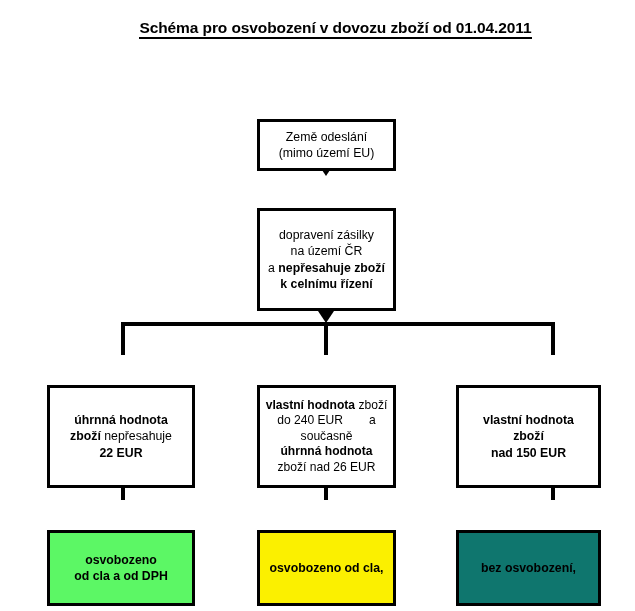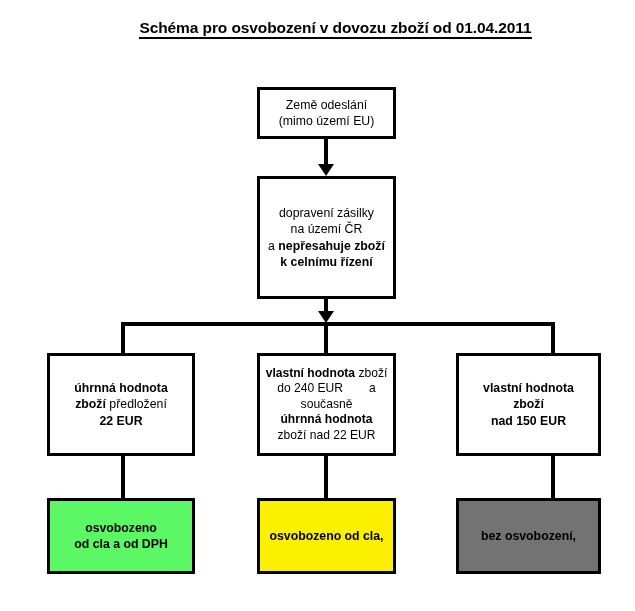--- a/index.html
+++ b/index.html
@@ -49,28 +49,29 @@
     background: #ffffff;
     display: flex;
     flex-direction: column;
     align-items: center;
     justify-content: center;
     color: #000000;
     font-size: 12.3px;
     line-height: 16.5px;
     text-align: center;
     z-index: 3;
+    margin-top: 32px;
   }
   .node .ln { white-space: nowrap; display: block; }
   .b { font-weight: bold; }
   .r { font-weight: normal; }
 
   
   #node-origin      { left: 257px; top: 87px;  width: 139px; height: 52px; }
-  #node-transport   { left: 257px; top: 176px; width: 139px; height: 123px; }
+  #node-transport   { left: 257px; top: 176px; width: 139px; height: 103px; }
 
   #node-left-cond   { left: 47px;  top: 353px; width: 148px; height: 103px; }
   #node-mid-cond    { left: 257px; top: 353px; width: 139px; height: 103px;
                       font-size: 12.1px; line-height: 15.6px; align-items: center; }
   #node-right-cond  { left: 456px; top: 353px; width: 145px; height: 103px; }
 
   #node-left-res    { left: 47px;  top: 498px; width: 148px; height: 76px;
                       background: #5CF765; text-align: center; }
   #node-mid-res     { left: 257px; top: 498px; width: 139px; height: 76px;
                       background: #FBF000; }
@@ -158,44 +159,44 @@
 
   <div class="node" id="node-transport">
     <span class="ln r">dopravení zásilky</span>
     <span class="ln r">na území ČR</span>
     <span class="ln"><span class="r">a </span><span class="b">nepřesahuje zboží</span></span>
     <span class="ln b">k celnímu řízení</span>
   </div>
 
   <div class="node" id="node-left-cond">
     <span class="ln b">úhrnná hodnota</span>
-    <span class="ln"><span class="b">zboží</span><span class="r"> předložení</span></span>
+    <span class="ln"><span class="b">zboží</span><span class="r"> nepřesahuje</span></span>
     <span class="ln b">22 EUR</span>
   </div>
 
   <div class="node" id="node-mid-cond">
     <span class="ln"><span class="b">vlastní hodnota</span><span class="r"> zboží</span></span>
     <span class="ln"><span class="r">do 240 EUR</span><span class="gap"></span><span class="r">a</span></span>
     <span class="ln r">současně</span>
     <span class="ln b">úhrnná hodnota</span>
-    <span class="ln r">zboží nad 22 EUR</span>
+    <span class="ln r">zboží nad 26 EUR</span>
   </div>
 
   <div class="node" id="node-right-cond">
     <span class="ln b">vlastní hodnota</span>
     <span class="ln b">zboží</span>
     <span class="ln b">nad 150 EUR</span>
   </div>
 
   <div class="node" id="node-left-res" style="background: rgb(92, 247, 101);">
     <span class="ln">osvobozeno</span>
     <span class="ln">od cla a od DPH</span>
   </div>
 
   <div class="node" id="node-mid-res" style="background: rgb(251, 240, 0);">
     <span class="ln">osvobozeno od cla,</span>
   </div>
 
-  <div class="node" id="node-right-res" style="background: #737373;">
+  <div class="node" id="node-right-res" style="background: #0f766e;">
     <span class="ln">bez osvobození,</span>
   </div>
 
 </div>
 
 </body></html>

